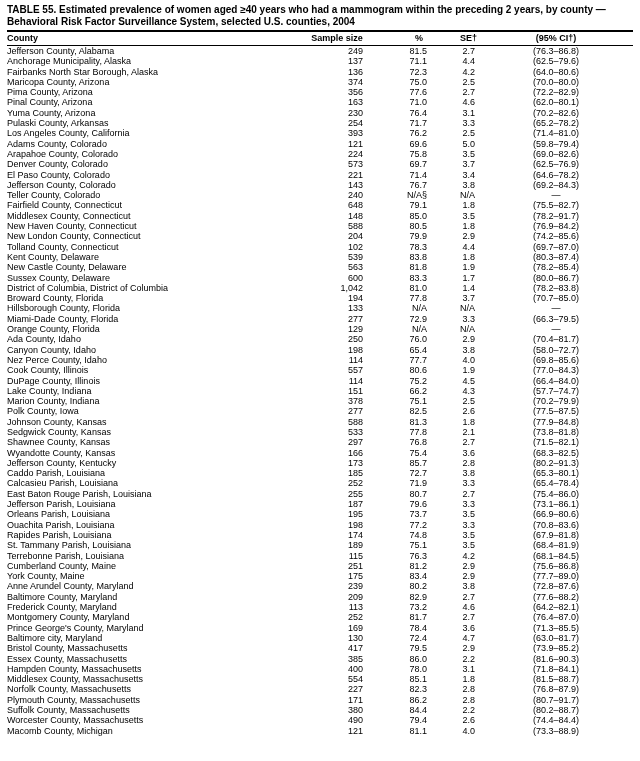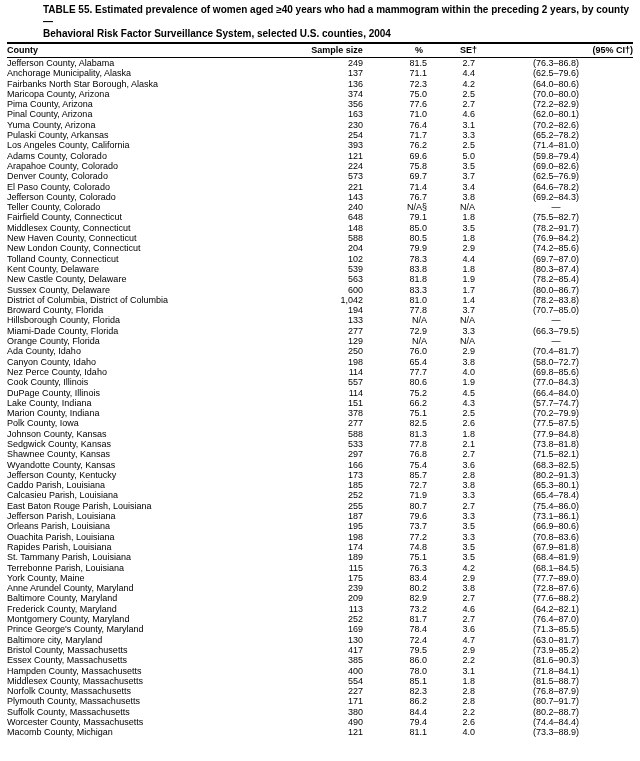--- a/index.html
+++ b/index.html
@@ -1,31 +1,31 @@
 <!DOCTYPE html>
 <html><head>
 <meta charset="utf-8">
 <style>
   html,body{margin:0;padding:0;background:#ffffff;}
   body{width:640px;color:#000;font-family:"Liberation Sans",sans-serif;}
   .page{padding:4px 7px 0 7px;}
   .title{font-size:10px;font-weight:bold;line-height:12px;}
-  .title .tline{display:block;margin-left:36px;}
+  .title .tline{display:block;}
   table{border-collapse:collapse;width:100%;table-layout:fixed;margin-top:2px;}
   col.c-county{width:296px;}
   col.c-n{width:68px;}
   col.c-pct{width:60px;}
   col.c-se{width:48px;}
   col.c-ci{width:154px;}
   thead th{font-size:9px;font-weight:bold;border-top:2px solid #000;border-bottom:1px solid #000;padding:1px 0 2px 0;white-space:nowrap;}
   th.h-county{text-align:left;margin-left:17px;}
   th.h-n{text-align:center;}
   th.h-pct{text-align:right;padding-right:8px;}
   th.h-se{text-align:right;padding-right:2px;}
-  th.h-ci{text-align:right;}
+  th.h-ci{text-align:center;}
   td{font-size:9px;line-height:10.3px;padding:0;white-space:nowrap;overflow:hidden;}
   td.col-county{text-align:left;}
   td.col-n{text-align:right;padding-right:8px;}
   td.col-pct{text-align:right;padding-right:4px;}
   td.col-se{text-align:right;padding-right:4px;}
   td.col-ci{text-align:center;}
 </style>
 </head>
 <body>
 
@@ -396,20 +396,27 @@
           <td class="col-ci">(68.4–81.9)</td>
         </tr>
         <tr>
           <td class="col-county">Terrebonne Parish, Louisiana</td>
           <td class="col-n">115</td>
           <td class="col-pct">76.3</td>
           <td class="col-se">4.2</td>
           <td class="col-ci">(68.1–84.5)</td>
         </tr>
         <tr>
+          <td class="col-county">Cumberland County, Maine</td>
+          <td class="col-n">251</td>
+          <td class="col-pct">81.2</td>
+          <td class="col-se">2.9</td>
+          <td class="col-ci">(75.6–86.8)</td>
+        </tr>
+        <tr>
           <td class="col-county">York County, Maine</td>
           <td class="col-n">175</td>
           <td class="col-pct">83.4</td>
           <td class="col-se">2.9</td>
           <td class="col-ci">(77.7–89.0)</td>
         </tr>
         <tr>
           <td class="col-county">Anne Arundel County, Maryland</td>
           <td class="col-n">239</td>
           <td class="col-pct">80.2</td>

